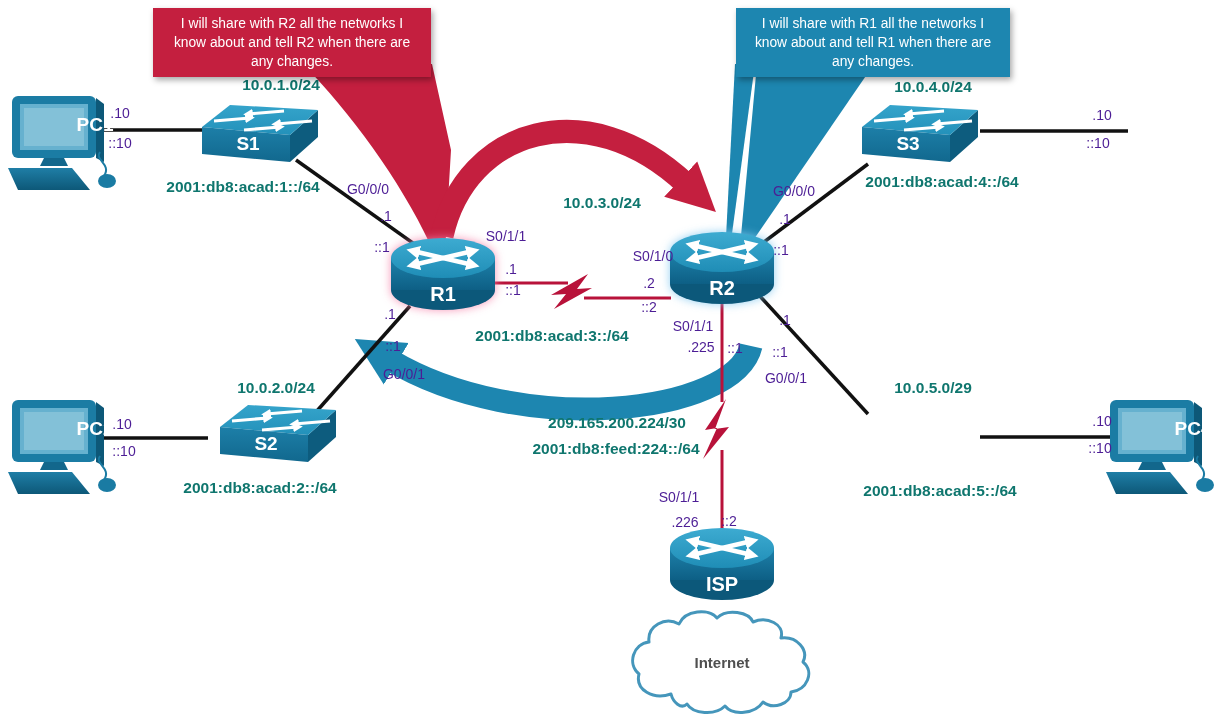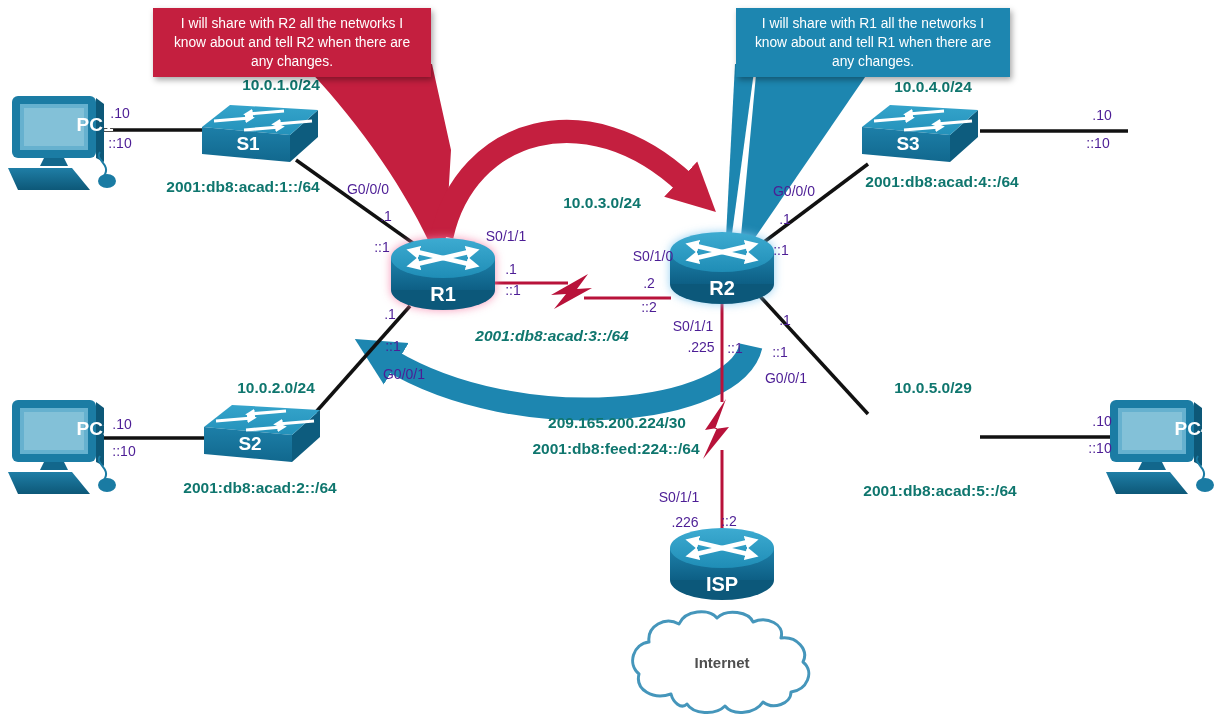--- a/index.html
+++ b/index.html
@@ -147,21 +147,21 @@
       <g stroke="#fff" stroke-width="3.2" fill="none" marker-end="url(#mW)">
         <line x1="14" y1="19" x2="50" y2="16"></line>
         <line x1="84" y1="9" x2="48" y2="12"></line>
         <line x1="44" y1="28" x2="80" y2="25"></line>
         <line x1="112" y1="19" x2="76" y2="22"></line>
       </g>
     </svg>
     <span class="dlabel">S1</span>
   </div>
 
-  <div class="dev switch" style="left:202px;top:402px;text-align:center;">
+  <div class="dev switch" style="left:218px;top:402px;text-align:center;">
     <svg viewBox="0 0 122 64" width="122" height="64">
       <polygon points="90,33 118,8 118,35 90,60" fill="#0d5c7e"></polygon>
       <polygon points="2,25 30,3 118,8 90,33" fill="url(#gSwTop)"></polygon>
       <polygon points="2,25 90,33 90,60 2,52" fill="url(#gSwFront)"></polygon>
       <g stroke="#fff" stroke-width="3.2" fill="none" marker-end="url(#mW)">
         <line x1="14" y1="19" x2="50" y2="16"></line>
         <line x1="84" y1="9" x2="48" y2="12"></line>
         <line x1="44" y1="28" x2="80" y2="25"></line>
         <line x1="112" y1="19" x2="76" y2="22"></line>
       </g>
@@ -231,21 +231,21 @@
                C 164 98 146 104 136 96 C 128 108 106 110 98 100 C 88 110 66 108 60 98 C 54 104 46 96 44 88 Z" fill="#ffffff" stroke="#4596bb" stroke-width="3" stroke-linejoin="round"></path>
     </svg>
     <span class="dlabel">Internet</span>
   </div>
 
   <span class="plabel netlbl" style="left:281px;top:85px;">10.0.1.0/24</span>
   <span class="plabel netlbl" style="left:243px;top:187px;">2001:db8:acad:1::/64</span>
   <span class="plabel netlbl" style="left:276px;top:388px;">10.0.2.0/24</span>
   <span class="plabel netlbl" style="left:260px;top:488px;">2001:db8:acad:2::/64</span>
   <span class="plabel netlbl" style="left:602px;top:203px;">10.0.3.0/24</span>
-  <span class="plabel netlbl" style="left:552px;top:336px;font-style:italic;">2001:db8:acad:3::/64</span>
+  <span class="plabel netlbl" style="left:552px;top:336px;">2001:db8:acad:3::/64</span>
   <span class="plabel netlbl" style="left:933px;top:87px;">10.0.4.0/24</span>
   <span class="plabel netlbl" style="left:942px;top:182px;text-align:center;">2001:db8:acad:4::/64</span>
   <span class="plabel netlbl" style="left:933px;top:388px;">10.0.5.0/29</span>
   <span class="plabel netlbl" style="left:940px;top:491px;">2001:db8:acad:5::/64</span>
   <span class="plabel netlbl" style="left:617px;top:423px;">209.165.200.224/30</span>
   <span class="plabel netlbl" style="left:616px;top:449px;">2001:db8:feed:224::/64</span>
 
   <span class="plabel iflbl" style="left:120px;top:113px;">.10</span>
   <span class="plabel iflbl" style="left:120px;top:143px;">::10</span>
   <span class="plabel iflbl" style="left:368px;top:189px;">G0/0/0</span>

